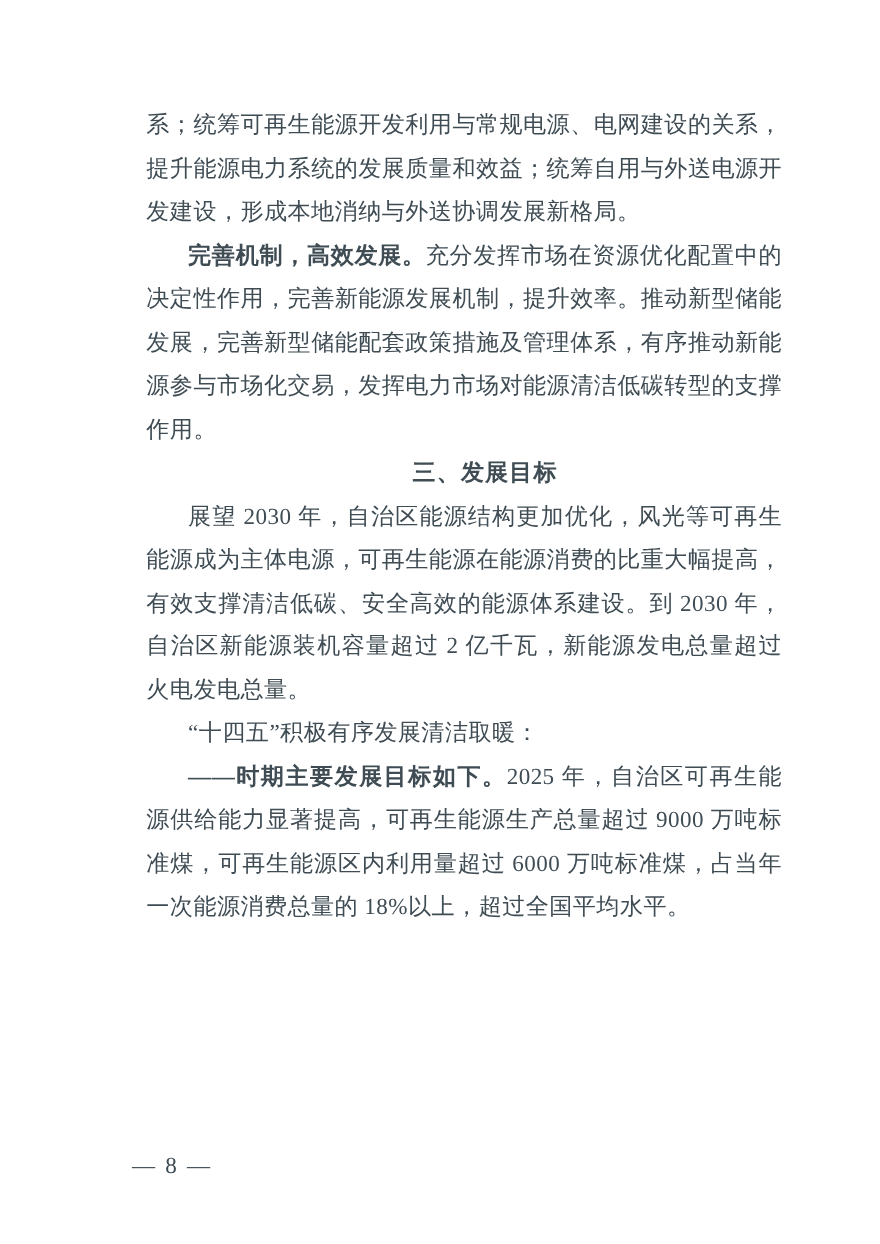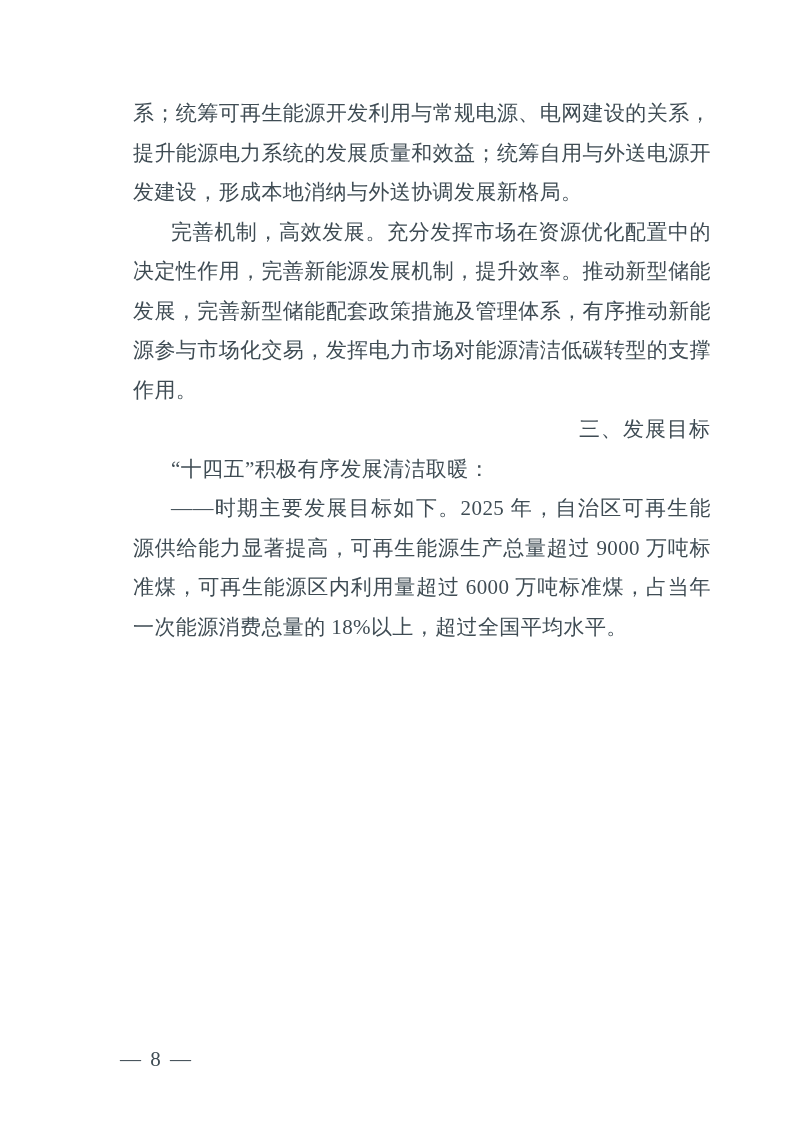--- a/index.html
+++ b/index.html
@@ -22,40 +22,41 @@
   .para {
     margin: 0;
     font-size: 21px;
     line-height: 39.5px;
     letter-spacing: 0.4px;
     color: #3f4c54;
     text-align: justify;
     text-justify: inter-character;
   }
   .para.indent { text-indent: 38px; }
-  .para .lead { font-weight: 400; }
+  .para .lead { font-weight: 700; }
   .para.heading {
     font-weight: 700;
-    text-align: right;
+    text-align: center;
     letter-spacing: 1px;
   }
   .footer {
     position: absolute;
     left: 120px;
     top: 1047px;
     font-size: 21px;
     letter-spacing: 2px;
     color: #3f4c54;
     font-family: "Liberation Serif", "DejaVu Serif", serif;
   }
 </style>
 </head>
 <body>
 
 <main class="content">
     <p class="para"><span>系；统筹可再生能源开发利用与常规电源、电网建设的关系，提升能源电力系统的发展质量和效益；统筹自用与外送电源开发建设，形成本地消纳与外送协调发展新格局。</span></p>
     <p class="para indent"><strong class="lead">完善机制，高效发展。</strong><span>充分发挥市场在资源优化配置中的决定性作用，完善新能源发展机制，提升效率。推动新型储能发展，完善新型储能配套政策措施及管理体系，有序推动新能源参与市场化交易，发挥电力市场对能源清洁低碳转型的支撑作用。</span></p>
     <p class="para indent heading"><strong class="lead">三、发展目标</strong></p>
+    <p class="para indent"><span>展望 2030 年，自治区能源结构更加优化，风光等可再生能源成为主体电源，可再生能源在能源消费的比重大幅提高，有效支撑清洁低碳、安全高效的能源体系建设。到 2030 年，自治区新能源装机容量超过 2 亿千瓦，新能源发电总量超过火电发电总量。</span></p>
     <p class="para indent"><span>“十四五”积极有序发展清洁取暖：</span></p>
     <p class="para indent"><strong class="lead">——时期主要发展目标如下。</strong><span>2025 年，自治区可再生能源供给能力显著提高，可再生能源生产总量超过 9000 万吨标准煤，可再生能源区内利用量超过 6000 万吨标准煤，占当年一次能源消费总量的 18%以上，超过全国平均水平。</span></p>
   </main>
 
 <div class="footer">— 8 —</div>
 
 </body></html>

